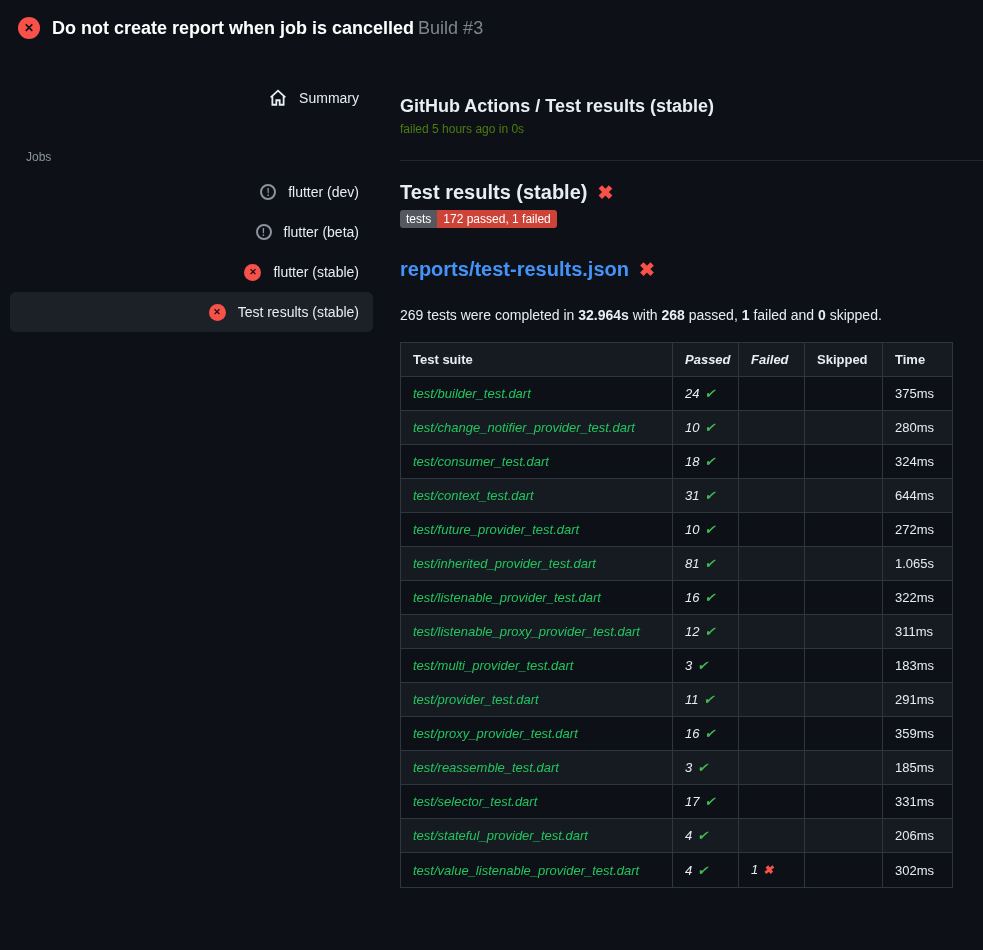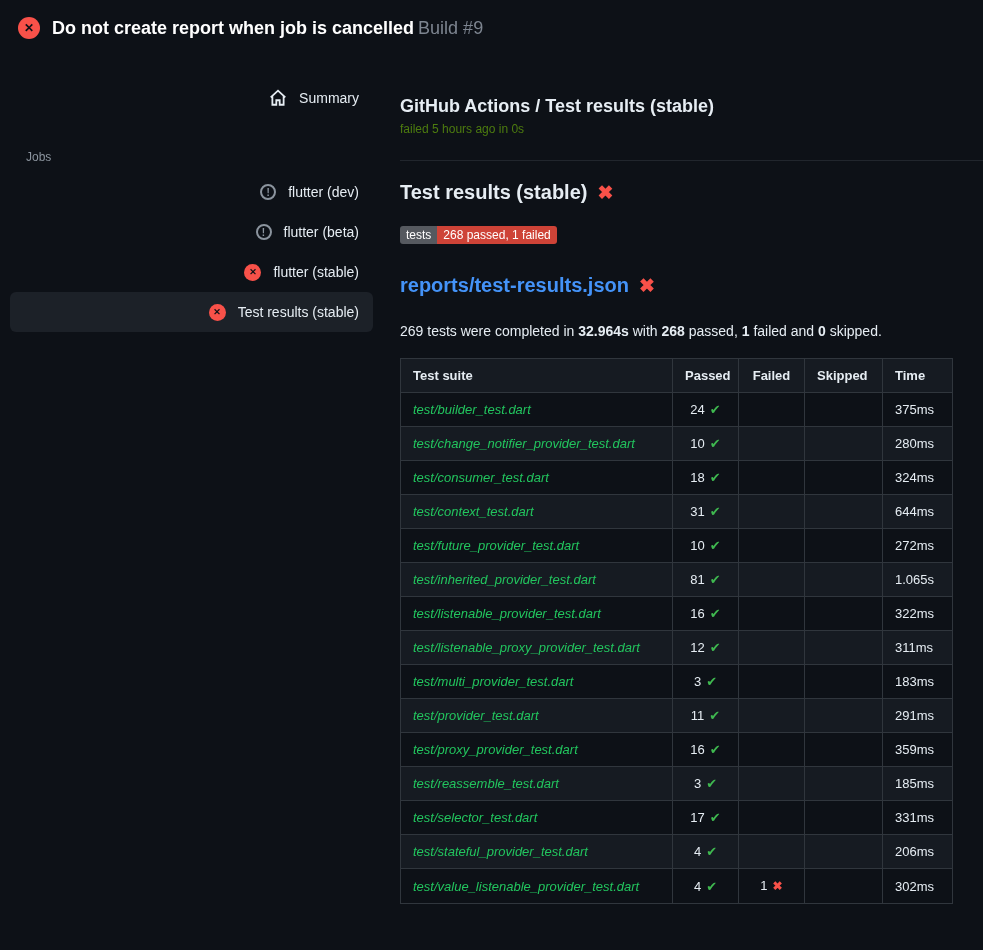--- a/index.html
+++ b/index.html
@@ -89,21 +89,21 @@
     margin-top: 20px;
     font-size: 20px;
     font-weight: 700;
     color: #e6edf3;
     display: flex;
     align-items: center;
     gap: 10px;
   }
   .heading-x { color: #f85149; font-size: 19px; font-weight: 700; }
 
-  .badge { display: inline-flex; margin-top: 22px; font-size: 12px; line-height: 18px; border-radius: 3px; overflow: hidden; }
+  .badge { display: inline-flex; margin-top: 6px; font-size: 12px; line-height: 18px; border-radius: 3px; overflow: hidden; }
   .badge-label { background: #55595f; color: #ffffff; padding: 0 6px; }
   .badge-value { background: #ce4337; color: #ffffff; padding: 0 6px; }
 
   .report-heading {
     margin-top: 30px;
     font-size: 20px;
     font-weight: 700;
     display: flex;
     align-items: center;
     gap: 10px;
@@ -128,32 +128,32 @@
     line-height: 17px;
     text-align: left;
   }
   .results thead th { font-weight: 700; color: #e6edf3; background: #161b22; }
   .results tbody tr:nth-child(even) { background: #161b22; }
   .col-suite { width: 272px; }
   .col-passed { width: 66px; }
   .col-failed { width: 66px; }
   .col-skipped { width: 78px; }
   .col-time { width: 70px; }
-  .results th.num-h, .results td.cell-num { text-align: center; }
+  .results th.num-h, .results td.cell-num { text-align: left; font-style: italic; }
   .suite-link { color: #22c55e; text-decoration: none; font-style: italic; }
   .check { color: #3fb950; margin-left: 5px; font-size: 13px; }
   .cross { color: #f85149; margin-left: 5px; font-size: 12px; font-weight: 700; }
 </style>
 </head>
 <body>
 
 <header class="topbar">
   <span class="status-circle">✕</span>
   <h1>
-    <span>Do not create report when job is cancelled</span><span class="build-num">Build #9</span>
+    <span>Do not create report when job is cancelled</span><span class="build-num">Build #3</span>
   </h1>
 </header>
 
 <div class="page-body">
 
   <nav class="sidebar">
     <div class="side-item">
       <span class="home-icon">
         <svg viewBox="0 0 16 16">
             <path d="M1.5 7.5 8 1.5l6.5 6M3 6.5v7.5h3.5v-4h3v4H13V6.5"></path>
@@ -187,21 +187,21 @@
     <div class="run-meta">failed 5 hours ago in 0s</div>
     <hr class="divider">
 
     <h2 class="section-heading">
       <span>Test results (stable)</span>
       <span class="heading-x">✖</span>
     </h2>
 
     <div class="badge">
       <span class="badge-label">tests</span>
-      <span class="badge-value">268 passed, 1 failed</span>
+      <span class="badge-value">172 passed, 1 failed</span>
     </div>
 
     <h2 class="report-heading">
       <a href="#" class="report-link">reports/test-results.json</a>
       <span class="heading-x">✖</span>
     </h2>
 
     <p class="summary-line">
       <span>269 tests were completed in </span><b>32.964s</b><span> with </span><b>268</b><span> passed, </span><b>1</b><span> failed and </span><b>0</b><span> skipped.</span>
     </p>

